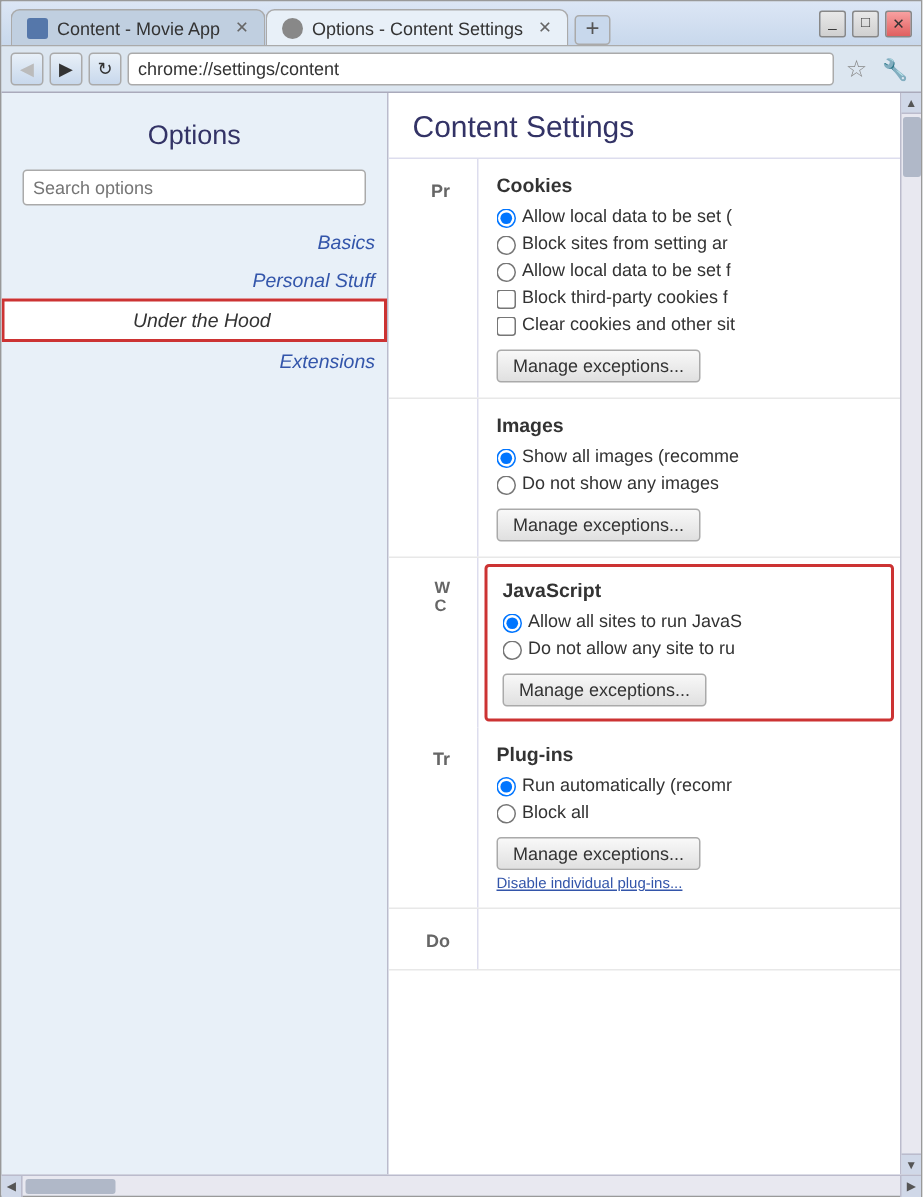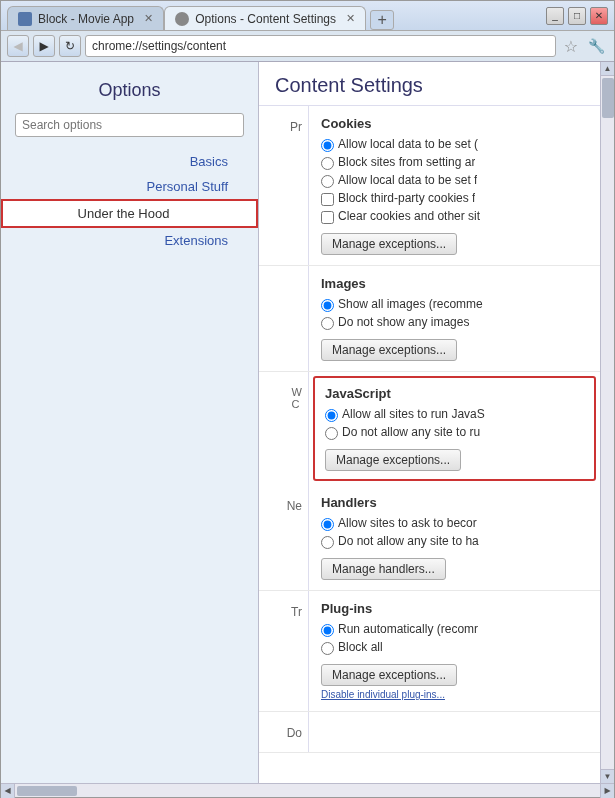--- a/index.html
+++ b/index.html
@@ -32,31 +32,31 @@
     .wrench-btn { width: 22px; height: 22px; display: flex; align-items: center; justify-content: center; color: #555; font-size: 14px; cursor: pointer; }
 
     
     .content-area { display: flex; flex: 1; overflow: hidden; }
 
     
     .sidebar { width: 258px; background: #e8f0f8; border-right: 1px solid #bbc; padding: 10px 0; overflow-y: auto; flex-shrink: 0; }
     .sidebar-title { text-align: center; font-size: 18px; color: #336; font-weight: normal; padding: 8px 0 12px; }
     .search-box { margin: 0 14px 12px; }
     .search-input { width: 100%; height: 24px; border: 1px solid #aaa; border-radius: 3px; padding: 0 6px; font-size: 12px; background: white; color: #999; }
-    .nav-item { padding: 5px 30px; text-align: right; color: #3355aa; cursor: pointer; font-size: 13px; }
+    .nav-item { padding: 5px 8px; text-align: right; color: #3355aa; cursor: pointer; font-size: 13px; font-style: italic; }
     .nav-item.active { background: white; border: 2px solid #cc3333; color: #333; text-align: center; padding-left: 18px; font-size: 13px; }
 
     
     .main-panel { flex: 1; background: white; overflow-y: auto; position: relative; }
     .panel-header { padding: 12px 16px 8px; font-size: 20px; color: #336; font-weight: normal; border-bottom: 1px solid #dde; }
     .panel-content { padding: 0; }
 
     
     .section-row { display: flex; border-bottom: 1px solid #e8e8e8; }
-    .section-label { width: 50px; padding: 12px 6px; color: #666; font-size: 12px; flex-shrink: 0; border-right: 1px solid #dde; display: flex; align-items: flex-start; justify-content: flex-end; padding-top: 14px; }
+    .section-label { width: 60px; padding: 12px 18px; color: #666; font-size: 12px; flex-shrink: 0; border-right: 1px solid #dde; display: flex; align-items: flex-start; justify-content: flex-end; padding-top: 14px; font-weight: bold; }
     .section-content { flex: 1; padding: 10px 12px; }
     .section-title { font-weight: bold; font-size: 13px; color: #333; margin-bottom: 6px; }
 
     .radio-option { display: flex; align-items: flex-start; gap: 4px; margin-bottom: 3px; font-size: 12px; color: #333; }
     .radio-option input[type="radio"] { margin-top: 2px; flex-shrink: 0; }
     .checkbox-option { display: flex; align-items: flex-start; gap: 4px; margin-bottom: 3px; font-size: 12px; color: #333; }
     .checkbox-option input[type="checkbox"] { margin-top: 2px; flex-shrink: 0; }
 
     .manage-btn { margin-top: 6px; padding: 3px 10px; background: linear-gradient(to bottom, #f8f8f8, #e0e0e0); border: 1px solid #aaa; border-radius: 3px; font-size: 12px; cursor: pointer; color: #333; }
 
@@ -76,21 +76,21 @@
 </head>
 <body>
 
 <div class="window">
 
   <div class="title-bar">
     <div class="title-bar-tabs">
 
       <div class="tab inactive">
         <span class="tab-icon movie"></span>
-        <span>Block - Movie App</span>
+        <span>Content - Movie App</span>
         <span class="tab-close">✕</span>
       </div>
 
       <div class="tab active">
         <span class="tab-icon options"></span>
         <span>Options - Content Settings</span>
         <span class="tab-close">✕</span>
       </div>
       <div class="new-tab-btn">+</div>
     </div>
@@ -184,35 +184,20 @@
                 </div>
                 <div class="radio-option">
                   <input type="radio" name="javascript" style="">
                   <span class="clipped">Do not allow any site to ru</span>
                 </div>
                 <button class="manage-btn">Manage exceptions...</button>
               </div>
             </div>
           </div>
 
-          <div class="section-row">
-            <div class="section-label" style="font-size:12px;">Ne</div>
-            <div class="section-content">
-              <div class="section-title">Handlers</div>
-              <div class="radio-option">
-                <input type="radio" name="handlers" checked="" style="">
-                <span class="clipped">Allow sites to ask to becor</span>
-              </div>
-              <div class="radio-option">
-                <input type="radio" name="handlers" style="">
-                <span class="clipped">Do not allow any site to ha</span>
-              </div>
-              <button class="manage-btn">Manage handlers...</button>
-            </div>
-          </div>
 
           <div class="section-row">
             <div class="section-label" style="font-size:12px;">Tr</div>
             <div class="section-content">
               <div class="section-title">Plug-ins</div>
               <div class="radio-option">
                 <input type="radio" name="plugins" checked="" style="">
                 <span class="clipped">Run automatically (recomr</span>
               </div>
               <div class="radio-option">

